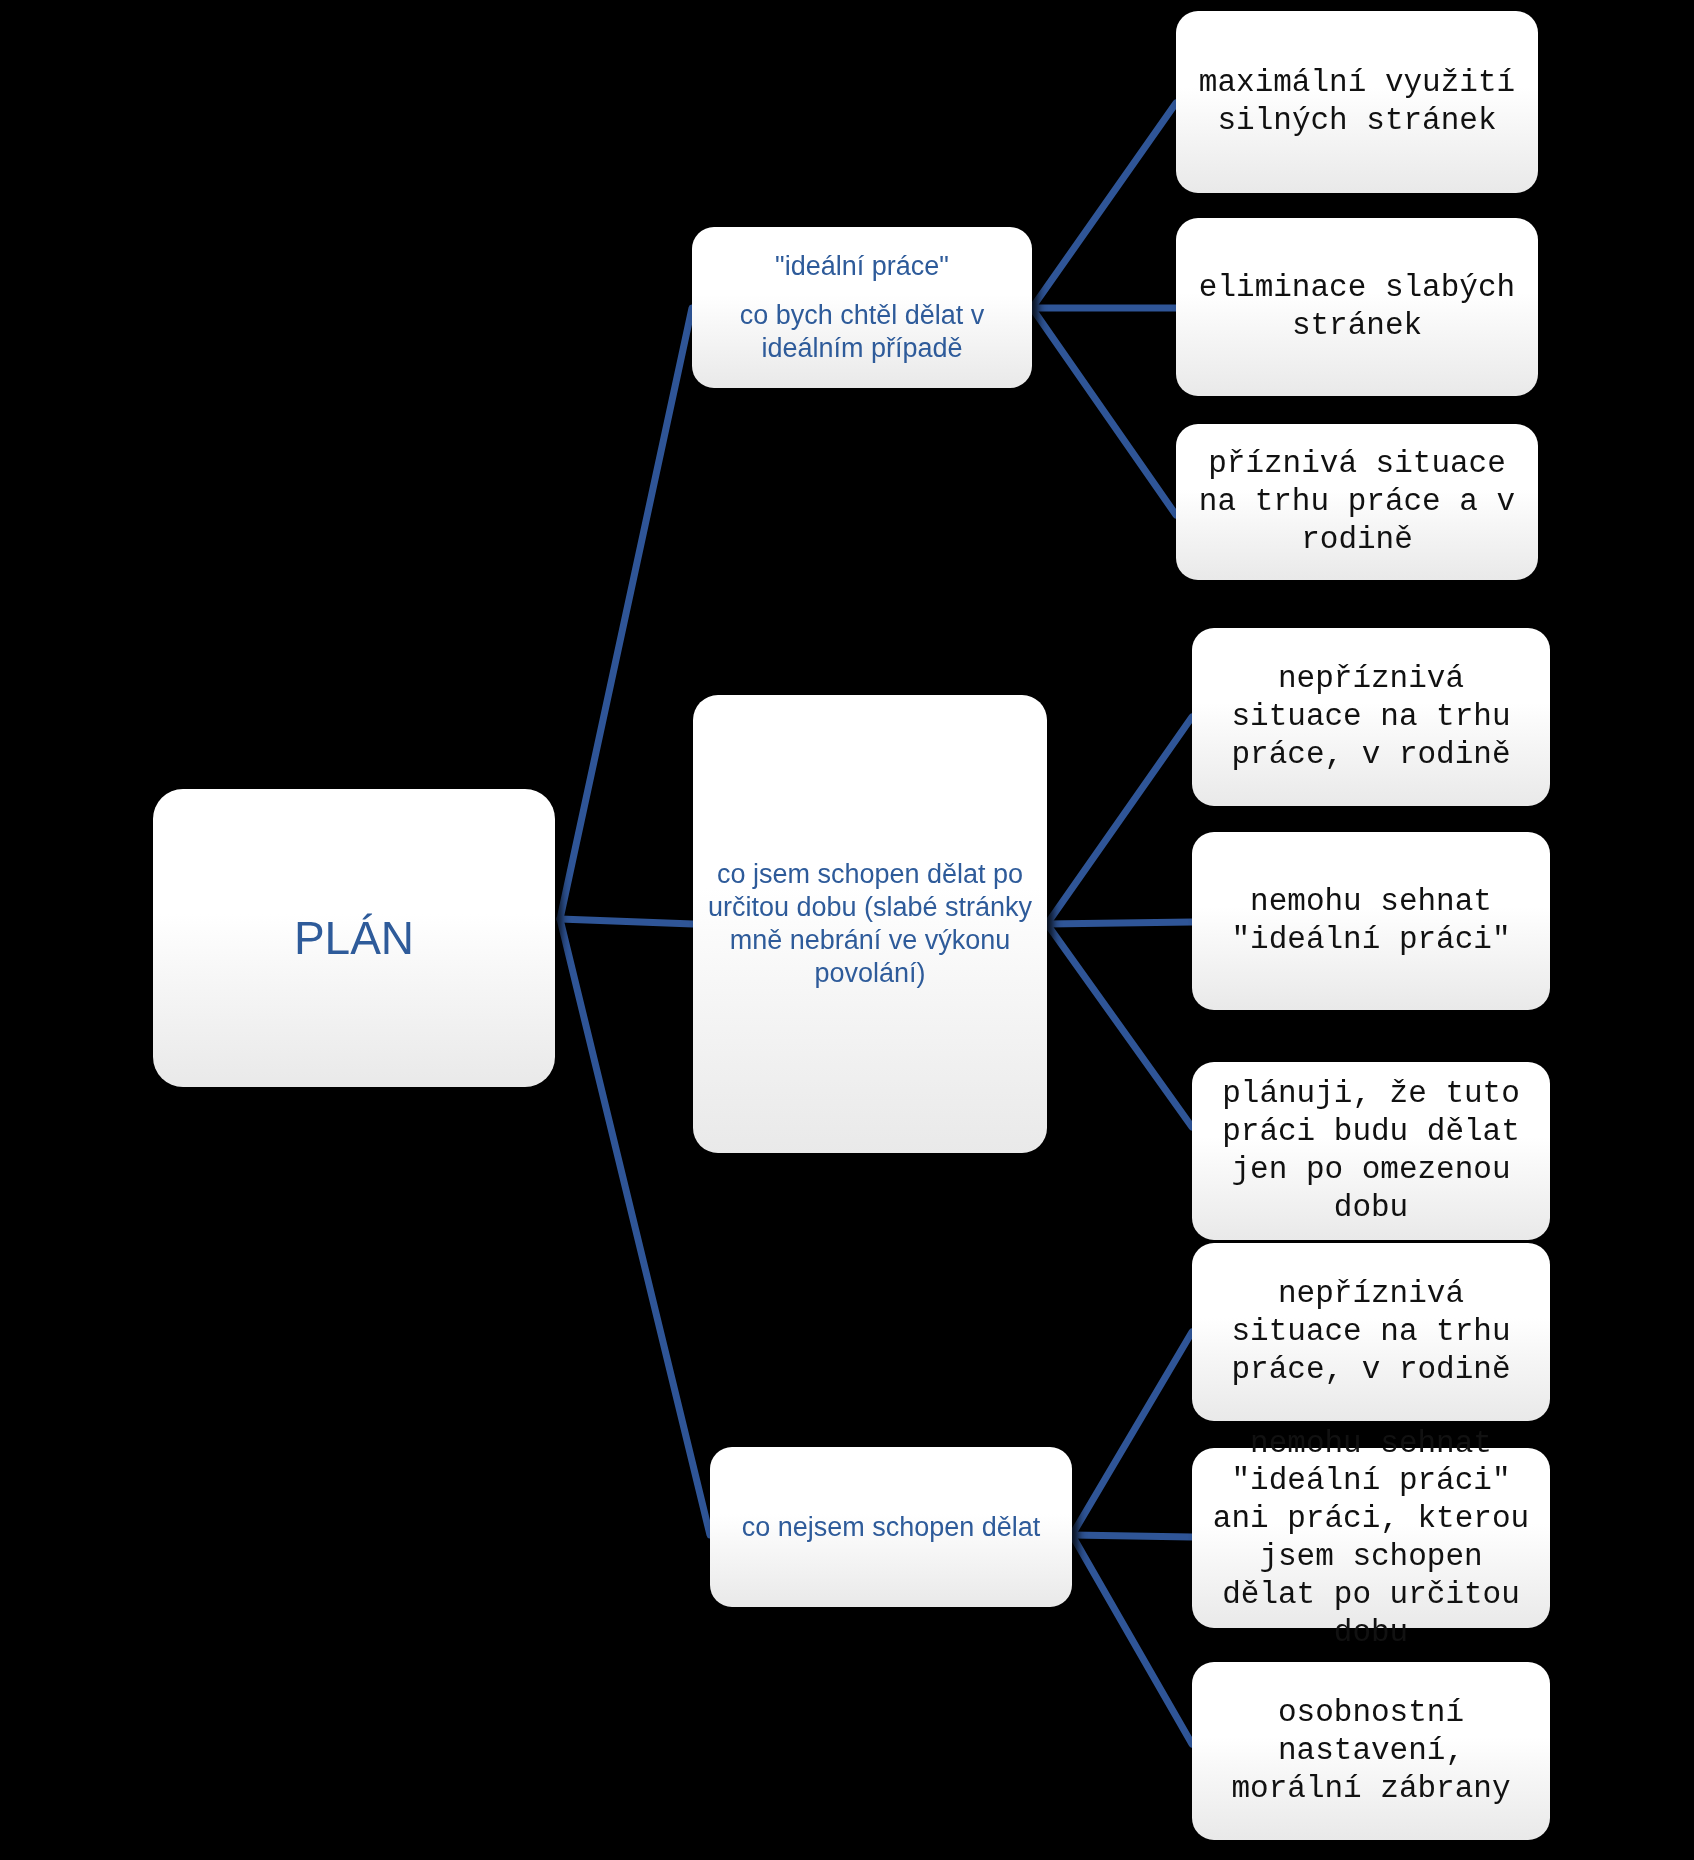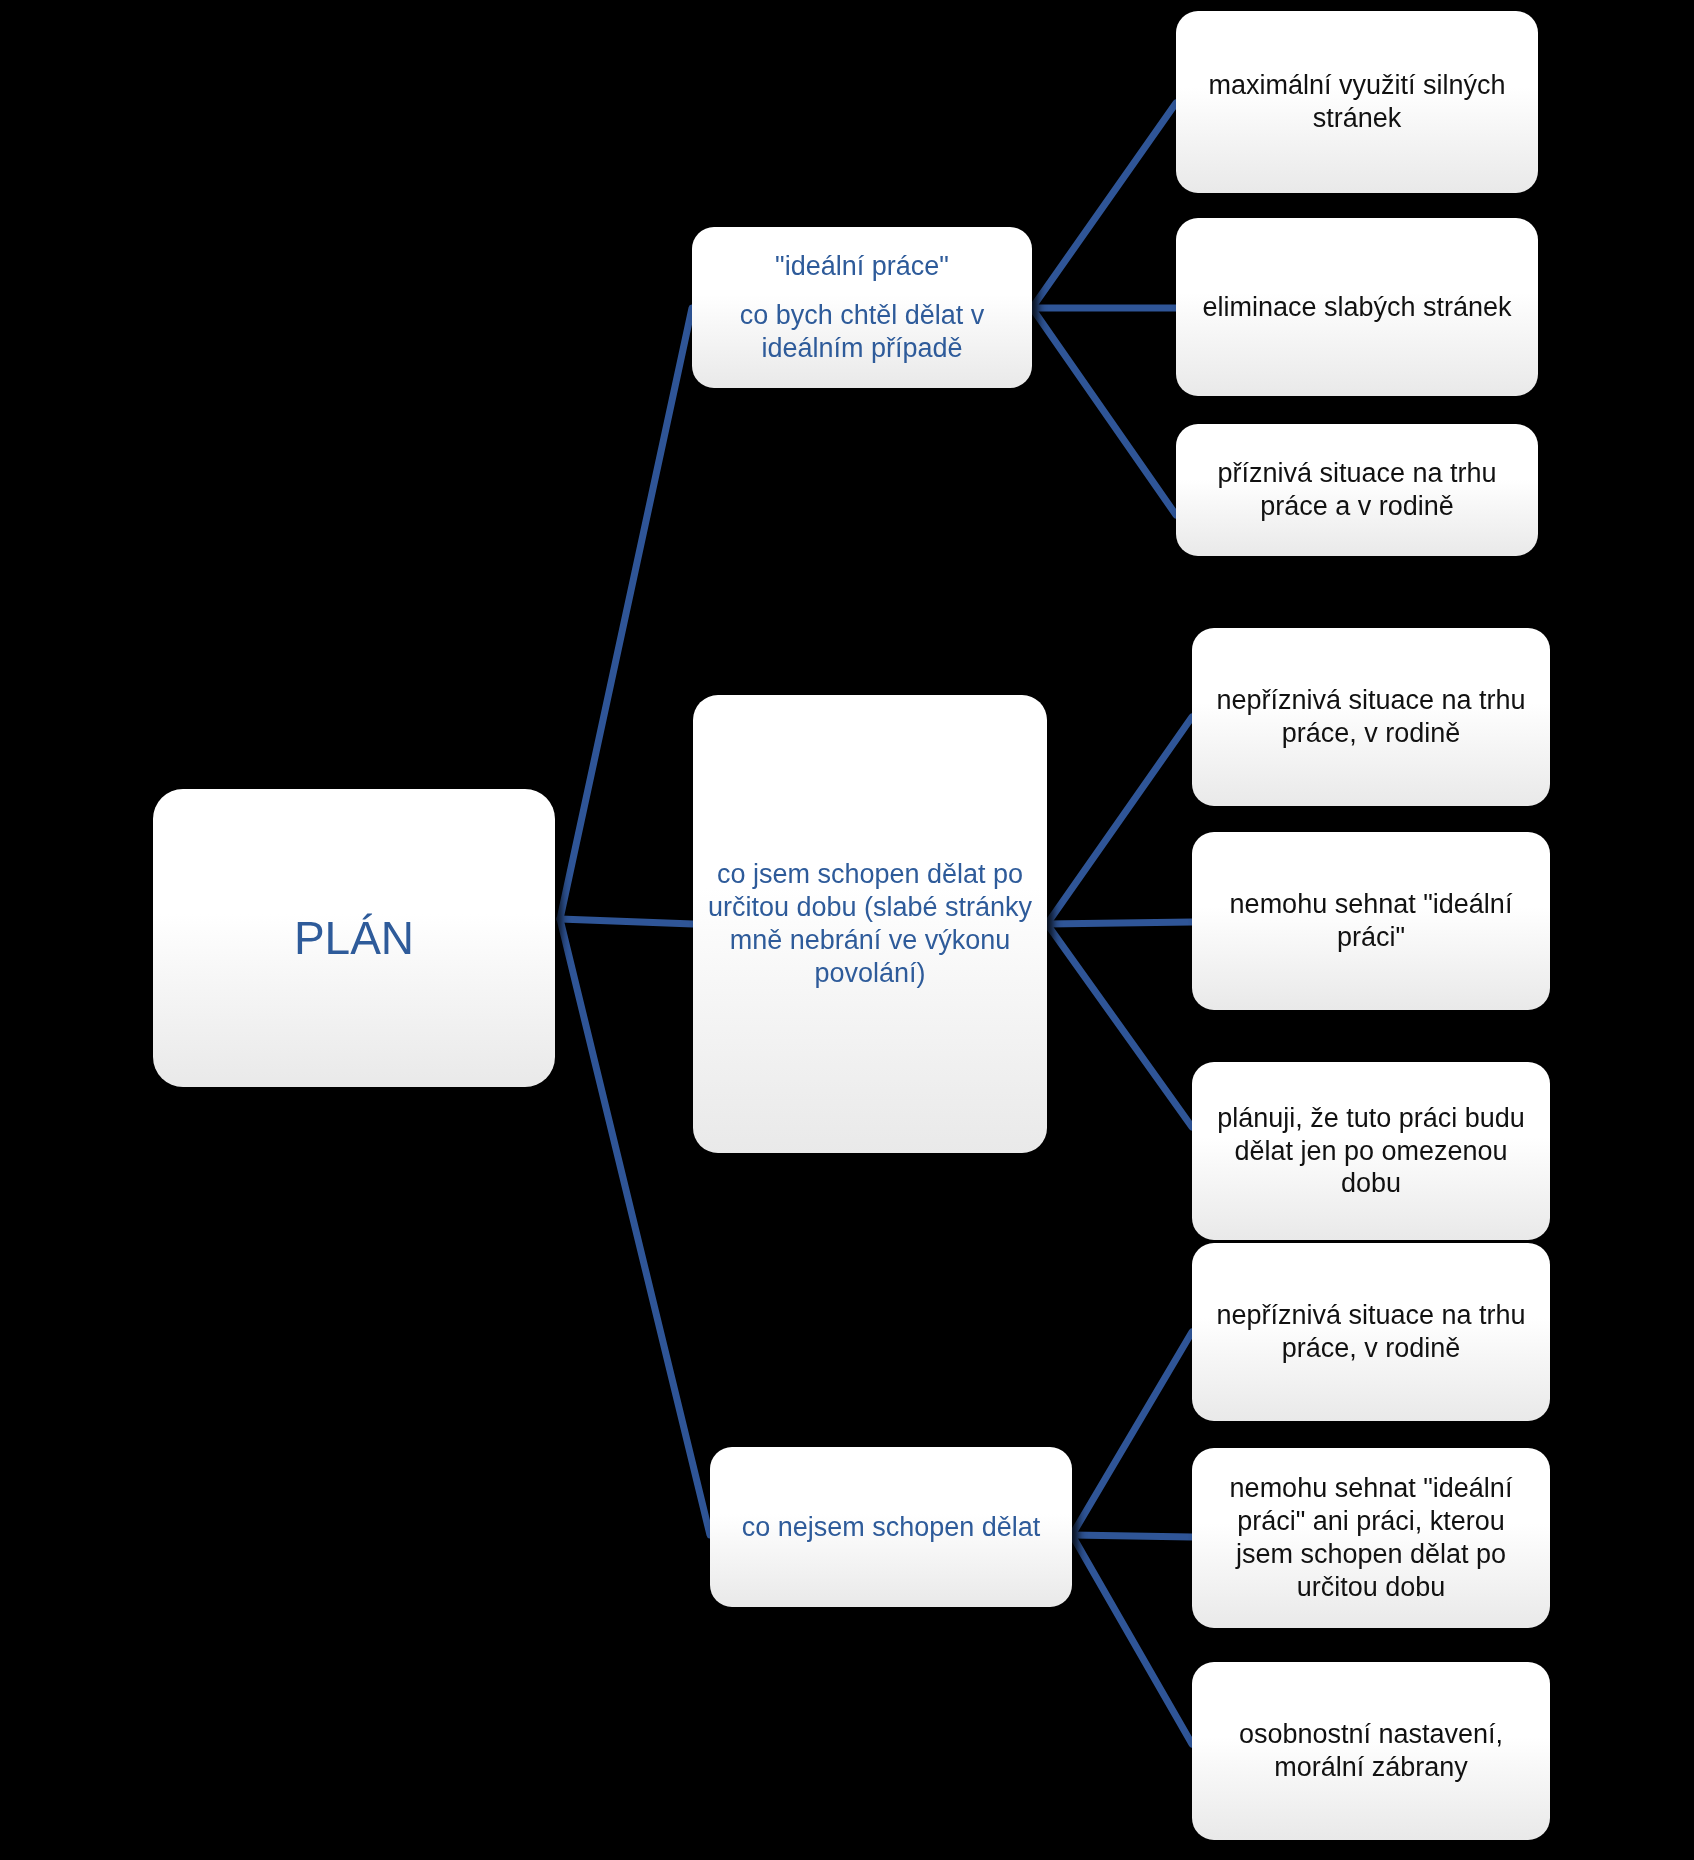--- a/index.html
+++ b/index.html
@@ -25,21 +25,21 @@
     padding:6px 14px;
     line-height:1.22;
     z-index:3;
   }
   .node.root{ border-radius:30px; }
   .node .txt{ display:block; width:100%; }
 
   
   .lvl-root .txt{ color:#2e5b9a; font-size:46px; }
   .lvl-mid  .txt{ color:#2e5b9a; font-size:27px; }
-  .lvl-leaf .txt{ color:#111111; font-size:27px; }
+  .lvl-leaf .txt{ color:#111111; font-size:31px;font-family:Liberation Mono, monospace; }
 
   .mid-two-part .line1{ display:block; margin-bottom:16px; }
   .mid-two-part .line2{ display:block; }
 </style>
 </head>
 <body>
 
 <div id="stage">
 
   <svg id="wires" viewBox="0 0 1694 1860">
@@ -79,21 +79,21 @@
       <span class="line2">co bych chtěl dělat v ideálním případě</span>
     </span>
   </div>
 
   <div class="node lvl-leaf" style="left:1176px;top:11px;width:362px;height:182px;">
     <span class="txt">maximální využití silných stránek</span>
   </div>
   <div class="node lvl-leaf" style="left:1176px;top:218px;width:362px;height:178px;">
     <span class="txt">eliminace slabých stránek</span>
   </div>
-  <div class="node lvl-leaf" style="left:1176px;top:424px;width:362px;height:132px;">
+  <div class="node lvl-leaf" style="left:1176px;top:424px;width:362px;height:156px;">
     <span class="txt">příznivá situace na trhu práce a v rodině</span>
   </div>
 
   <div class="node lvl-mid" style="left:693px;top:695px;width:354px;height:458px;border-radius:25px;">
     <span class="txt">co jsem schopen dělat po určitou dobu (slabé stránky mně nebrání ve výkonu povolání)</span>
   </div>
 
   <div class="node lvl-leaf" style="left:1192px;top:628px;width:358px;height:178px;">
     <span class="txt">nepříznivá situace na trhu práce, v rodině</span>
   </div>

